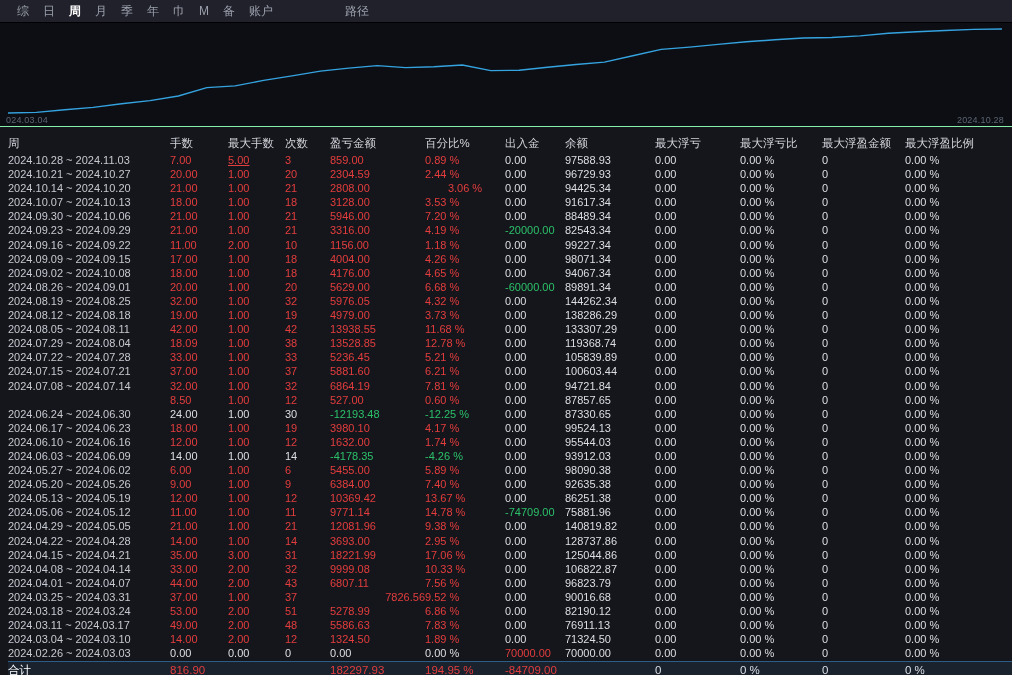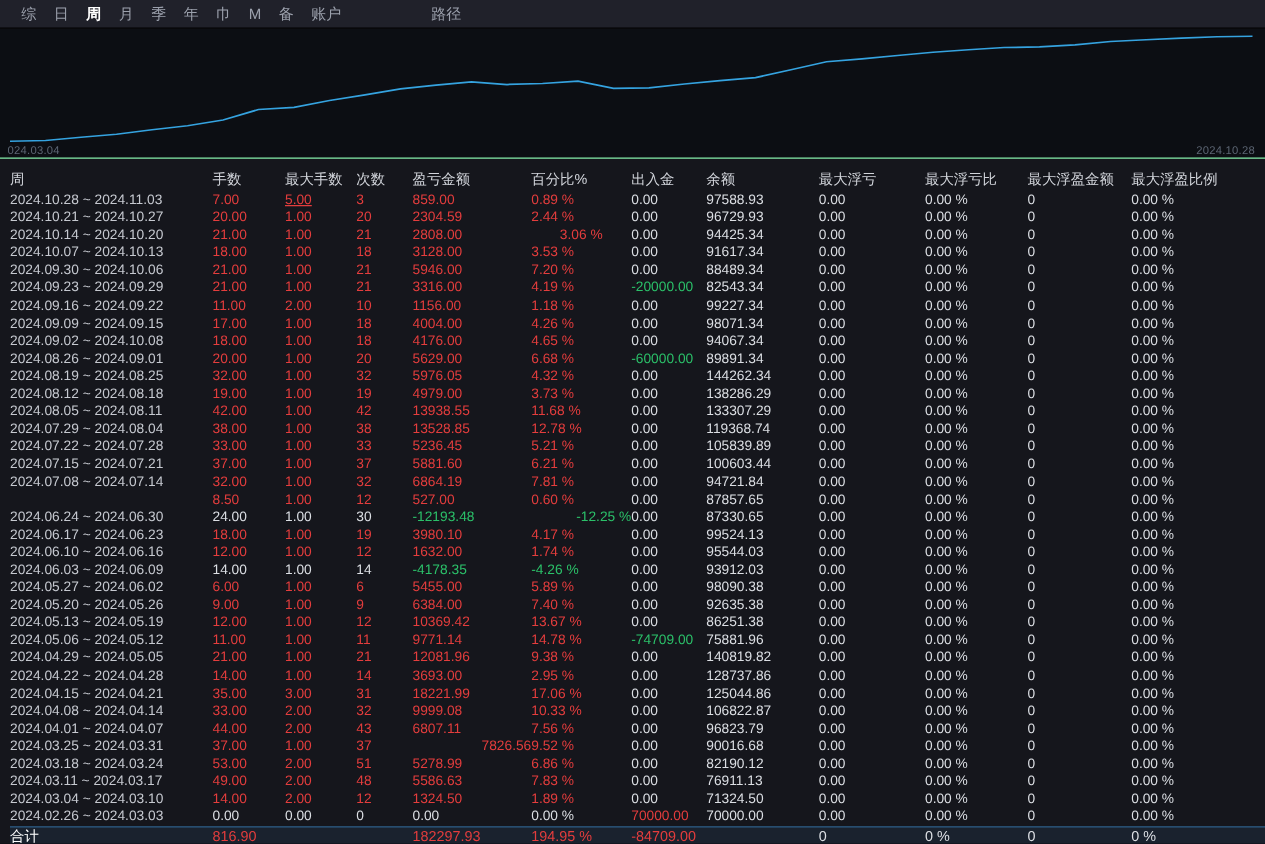--- a/index.html
+++ b/index.html
@@ -253,21 +253,21 @@
           <span style="color: rgb(228, 61, 61);">11.68 %</span>
           <span style="color: rgb(220, 223, 228);">0.00</span>
           <span style="color: rgb(220, 223, 228);">133307.29</span>
           <span style="color: rgb(220, 223, 228);">0.00</span>
           <span style="color: rgb(220, 223, 228);">0.00 %</span>
           <span style="color: rgb(220, 223, 228);">0</span>
           <span style="color: rgb(220, 223, 228);">0.00 %</span>
         </div>
         <div class="trow">
           <span class="week">2024.07.29 ~ 2024.08.04</span>
-          <span style="color: rgb(228, 61, 61);">38.00</span>
+          <span style="color: rgb(228, 61, 61);">18.09</span>
           <span style="color: rgb(228, 61, 61);">1.00</span>
           <span style="color: rgb(228, 61, 61);">38</span>
           <span style="color: rgb(228, 61, 61);">13528.85</span>
           <span style="color: rgb(228, 61, 61);">12.78 %</span>
           <span style="color: rgb(220, 223, 228);">0.00</span>
           <span style="color: rgb(220, 223, 228);">119368.74</span>
           <span style="color: rgb(220, 223, 228);">0.00</span>
           <span style="color: rgb(220, 223, 228);">0.00 %</span>
           <span style="color: rgb(220, 223, 228);">0</span>
           <span style="color: rgb(220, 223, 228);">0.00 %</span>
@@ -327,21 +327,21 @@
           <span style="color: rgb(220, 223, 228);">0.00 %</span>
           <span style="color: rgb(220, 223, 228);">0</span>
           <span style="color: rgb(220, 223, 228);">0.00 %</span>
         </div>
         <div class="trow">
           <span class="week">2024.06.24 ~ 2024.06.30</span>
           <span style="color: rgb(220, 223, 228);">24.00</span>
           <span style="color: rgb(220, 223, 228);">1.00</span>
           <span style="color: rgb(220, 223, 228);">30</span>
           <span style="color: rgb(43, 192, 105);">-12193.48</span>
-          <span style="color: rgb(43, 192, 105); text-align: right;">-12.25 %</span>
+          <span style="color: rgb(43, 192, 105);">-12.25 %</span>
           <span style="color: rgb(220, 223, 228);">0.00</span>
           <span style="color: rgb(220, 223, 228);">87330.65</span>
           <span style="color: rgb(220, 223, 228);">0.00</span>
           <span style="color: rgb(220, 223, 228);">0.00 %</span>
           <span style="color: rgb(220, 223, 228);">0</span>
           <span style="color: rgb(220, 223, 228);">0.00 %</span>
         </div>
         <div class="trow">
           <span class="week">2024.06.17 ~ 2024.06.23</span>
           <span style="color: rgb(228, 61, 61);">18.00</span>

